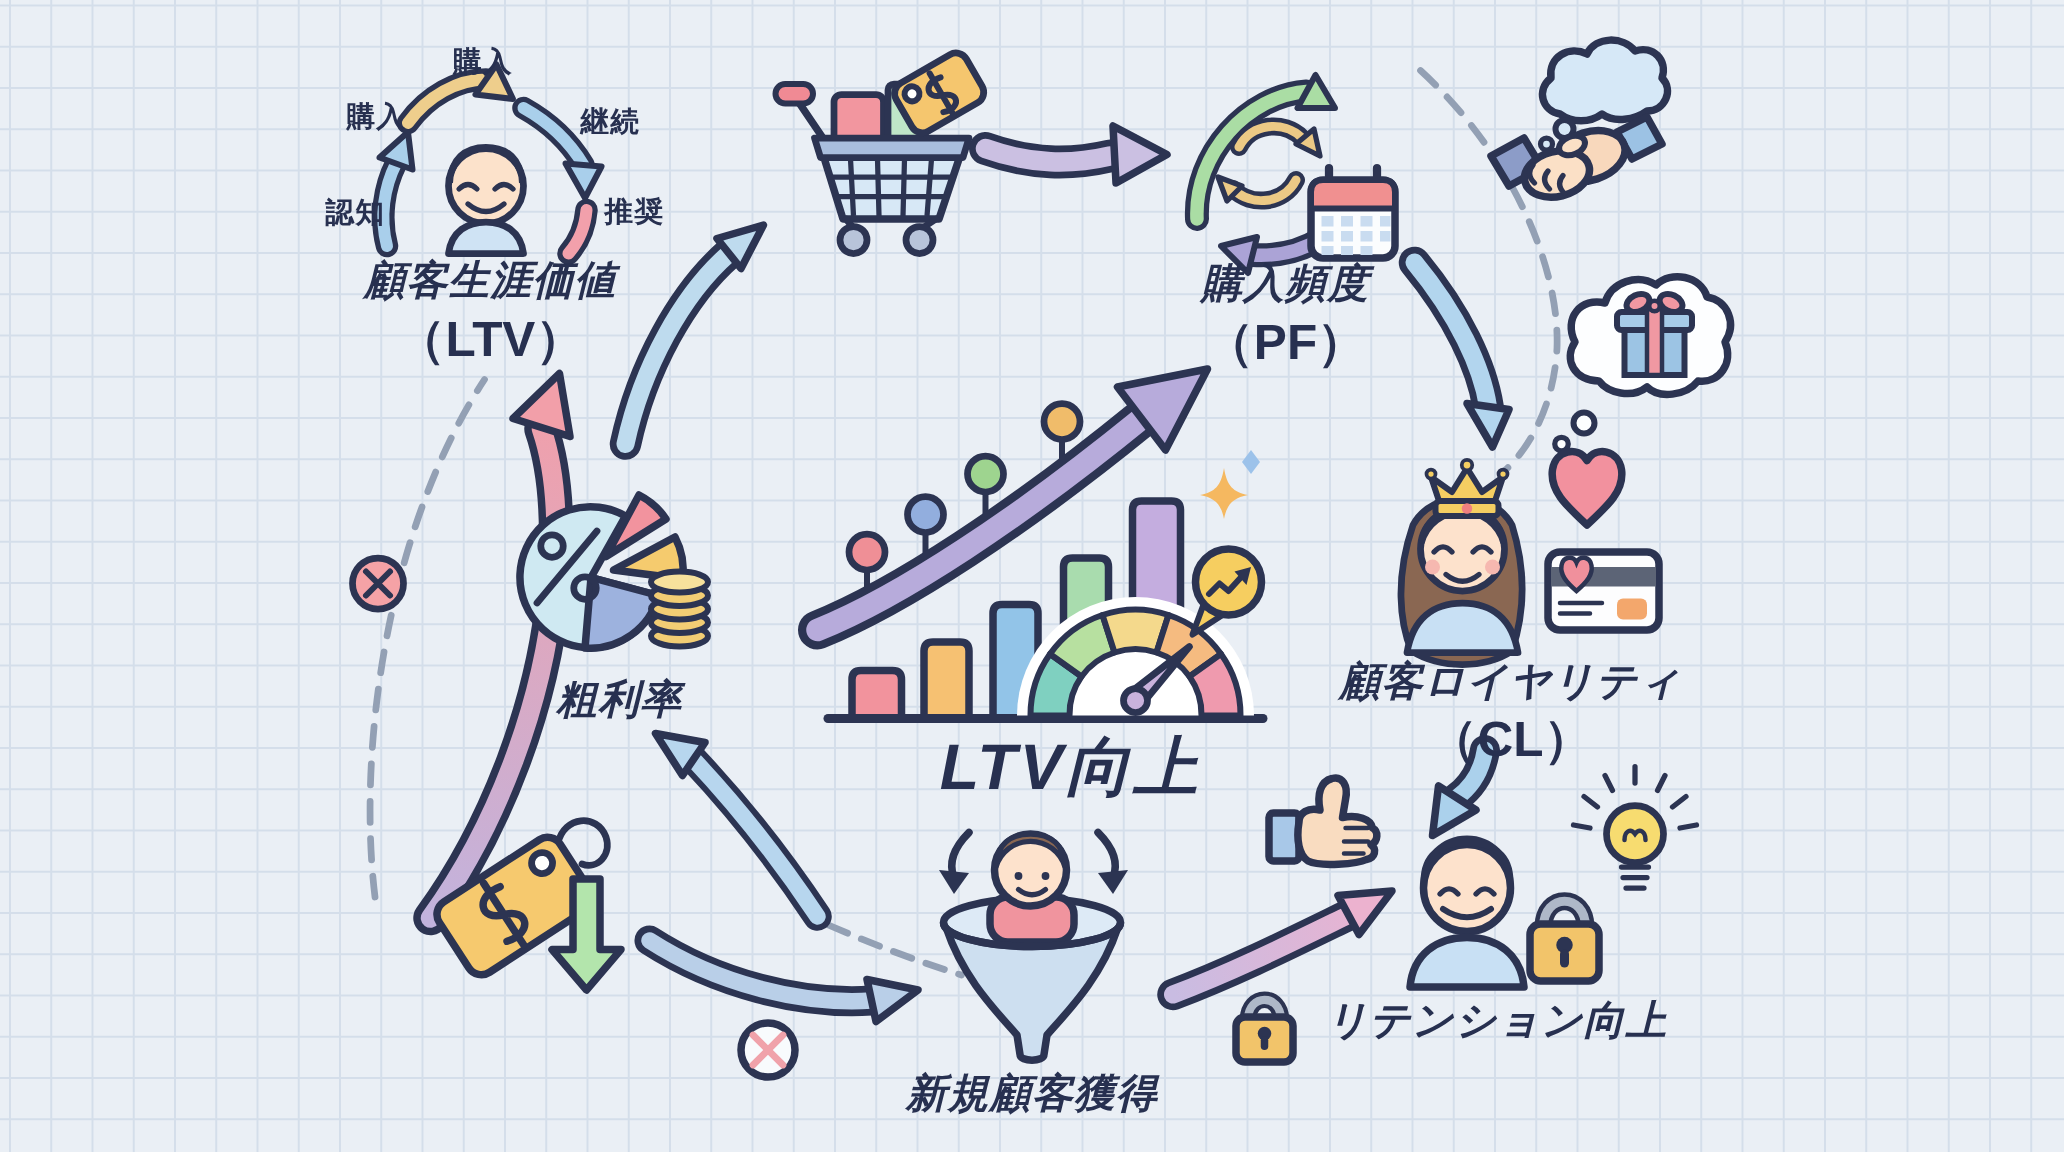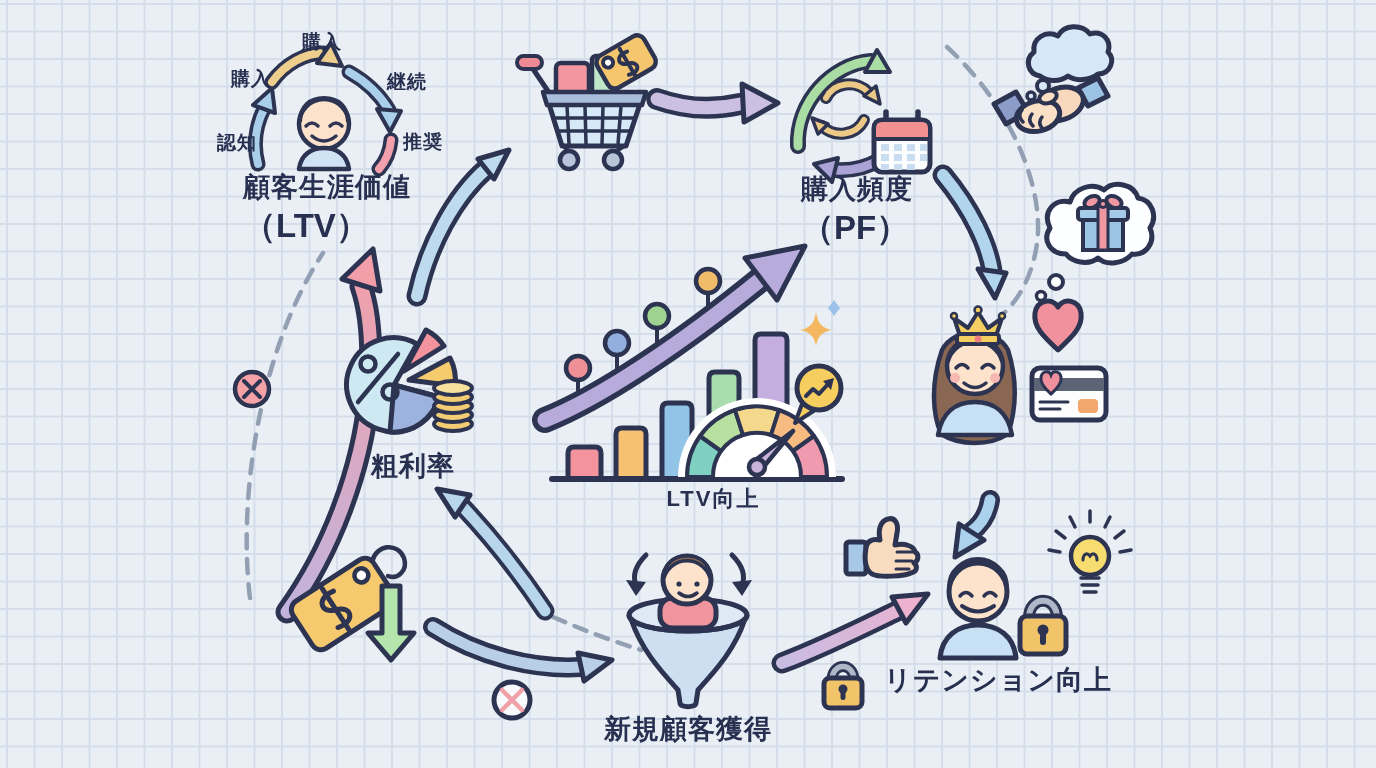--- a/index.html
+++ b/index.html
@@ -8,27 +8,27 @@
     background-color:#eaeff5;
     background-image:
       linear-gradient(#d4deea 1.5px, transparent 1.5px),
       linear-gradient(90deg, #d4deea 1.5px, transparent 1.5px);
     background-size:27.5px 27.5px;
     background-position:6px 3px;
     font-family:"Liberation Sans","DejaVu Sans",sans-serif;
   }
   svg.layer{position:absolute;left:0;top:0;}
   .lbl{
-    position:absolute;transform:translateX(-50%);text-align:left;
+    position:absolute;transform:translateX(-50%);text-align:center;
     color:#273050;font-weight:bold;line-height:1.28;white-space:nowrap;
   }
-  .lbl .l1{display:block;font-size:27px;letter-spacing:1px;}
+  .lbl .l1{display:block;font-size:27px;letter-spacing:1px;font-style:italic;}
   .lbl .l2{display:block;font-size:33px;}
   .lbl.small{font-size:19px;letter-spacing:1px;}
-  .lbl.goal .l1{font-size:22px;letter-spacing:2px;margin-left:47px;}
+  .lbl.goal .l1{font-size:43px;letter-spacing:2px;margin-left:47px;}
 </style>
 </head>
 <body>
 
 <div class="canvas">
 
 <svg class="layer" width="1376" height="768" viewBox="0 0 1376 768">
   <defs>
     <linearGradient id="gPinkPurple" gradientUnits="userSpaceOnUse" x1="365" y1="262" x2="287" y2="612">
       <stop offset="0" stop-color="#f29fa9"></stop>
@@ -369,20 +369,24 @@
 </svg>
 
 <div class="lbl" style="left:327px;top:170px">
   <span class="l1">顧客生涯価値</span>
   <span class="l2">（LTV）</span>
 </div>
 <div class="lbl" style="left:857px;top:172px">
   <span class="l1">購入頻度</span>
   <span class="l2">（PF）</span>
 </div>
+<div class="lbl" style="left:1007px;top:437px">
+  <span class="l1">顧客ロイヤリティ</span>
+  <span class="l2">（CL）</span>
+</div>
 <div class="lbl" style="left:413px;top:449px">
   <span class="l1">粗利率</span>
 </div>
 <div class="lbl" style="left:688px;top:712px">
   <span class="l1">新規顧客獲得</span>
 </div>
 <div class="lbl" style="left:998px;top:663px">
   <span class="l1">リテンション向上</span>
 </div>
 <div class="lbl goal" style="left:690px;top:485px">

